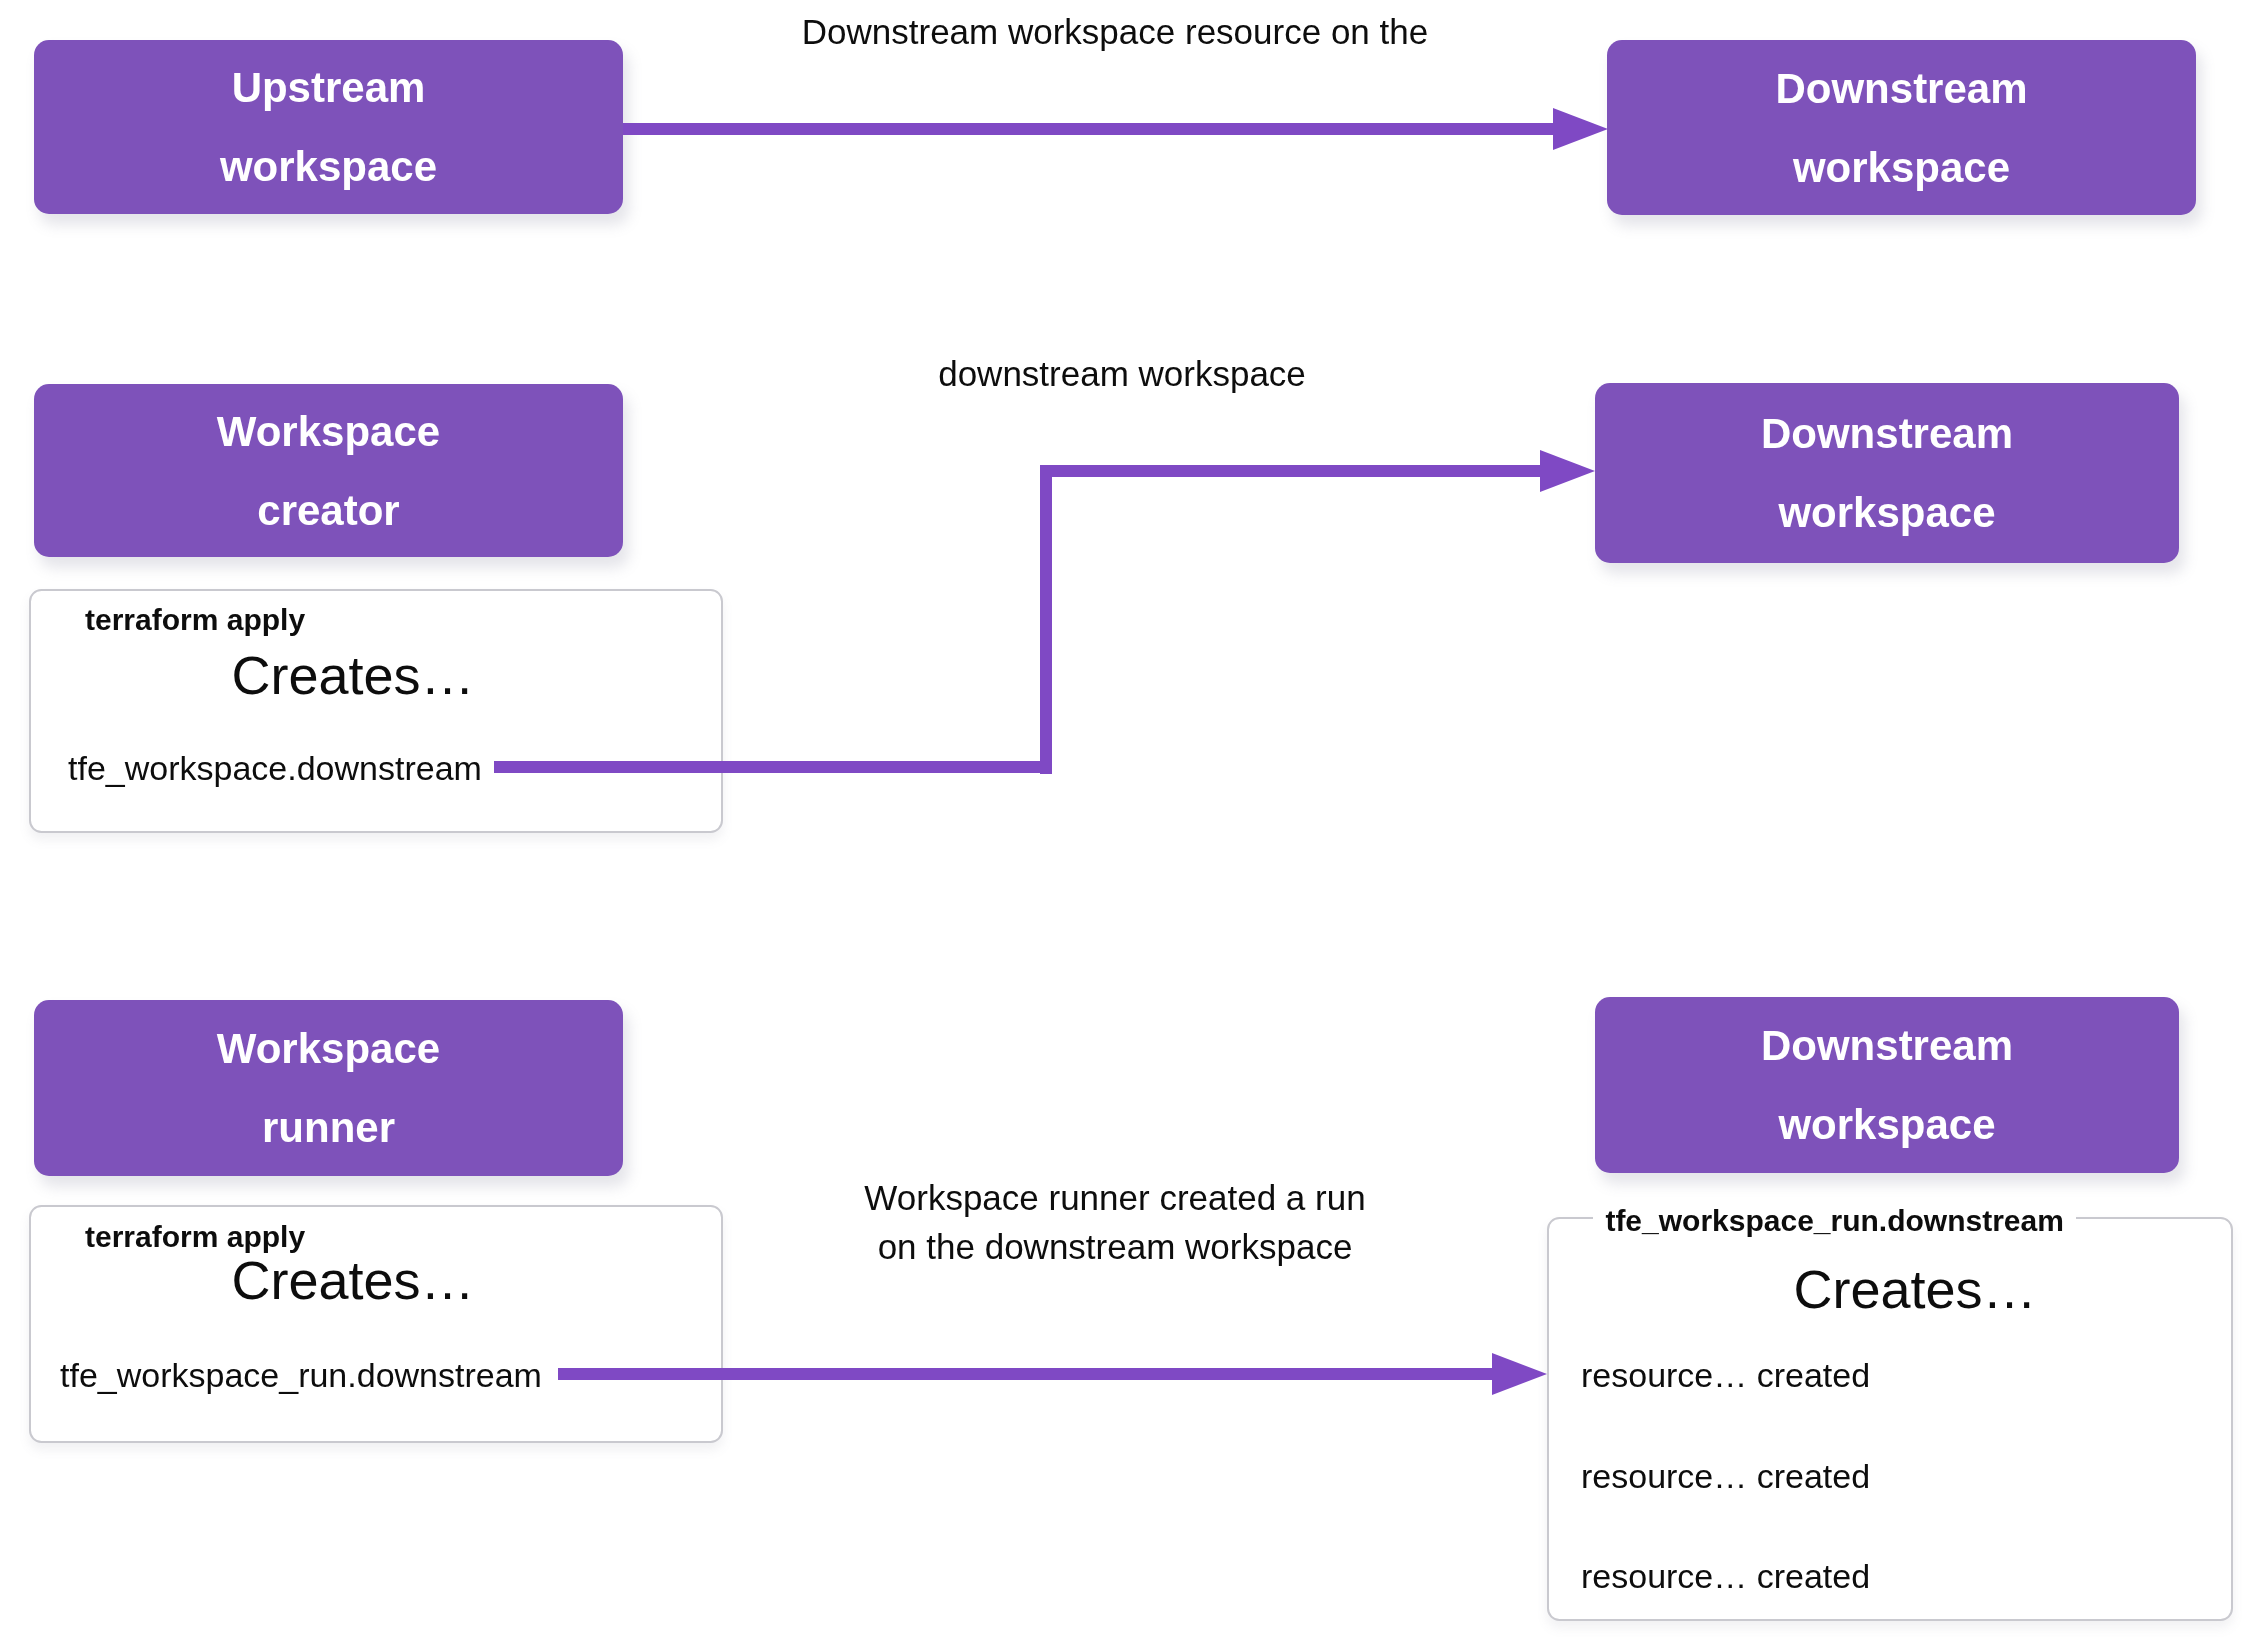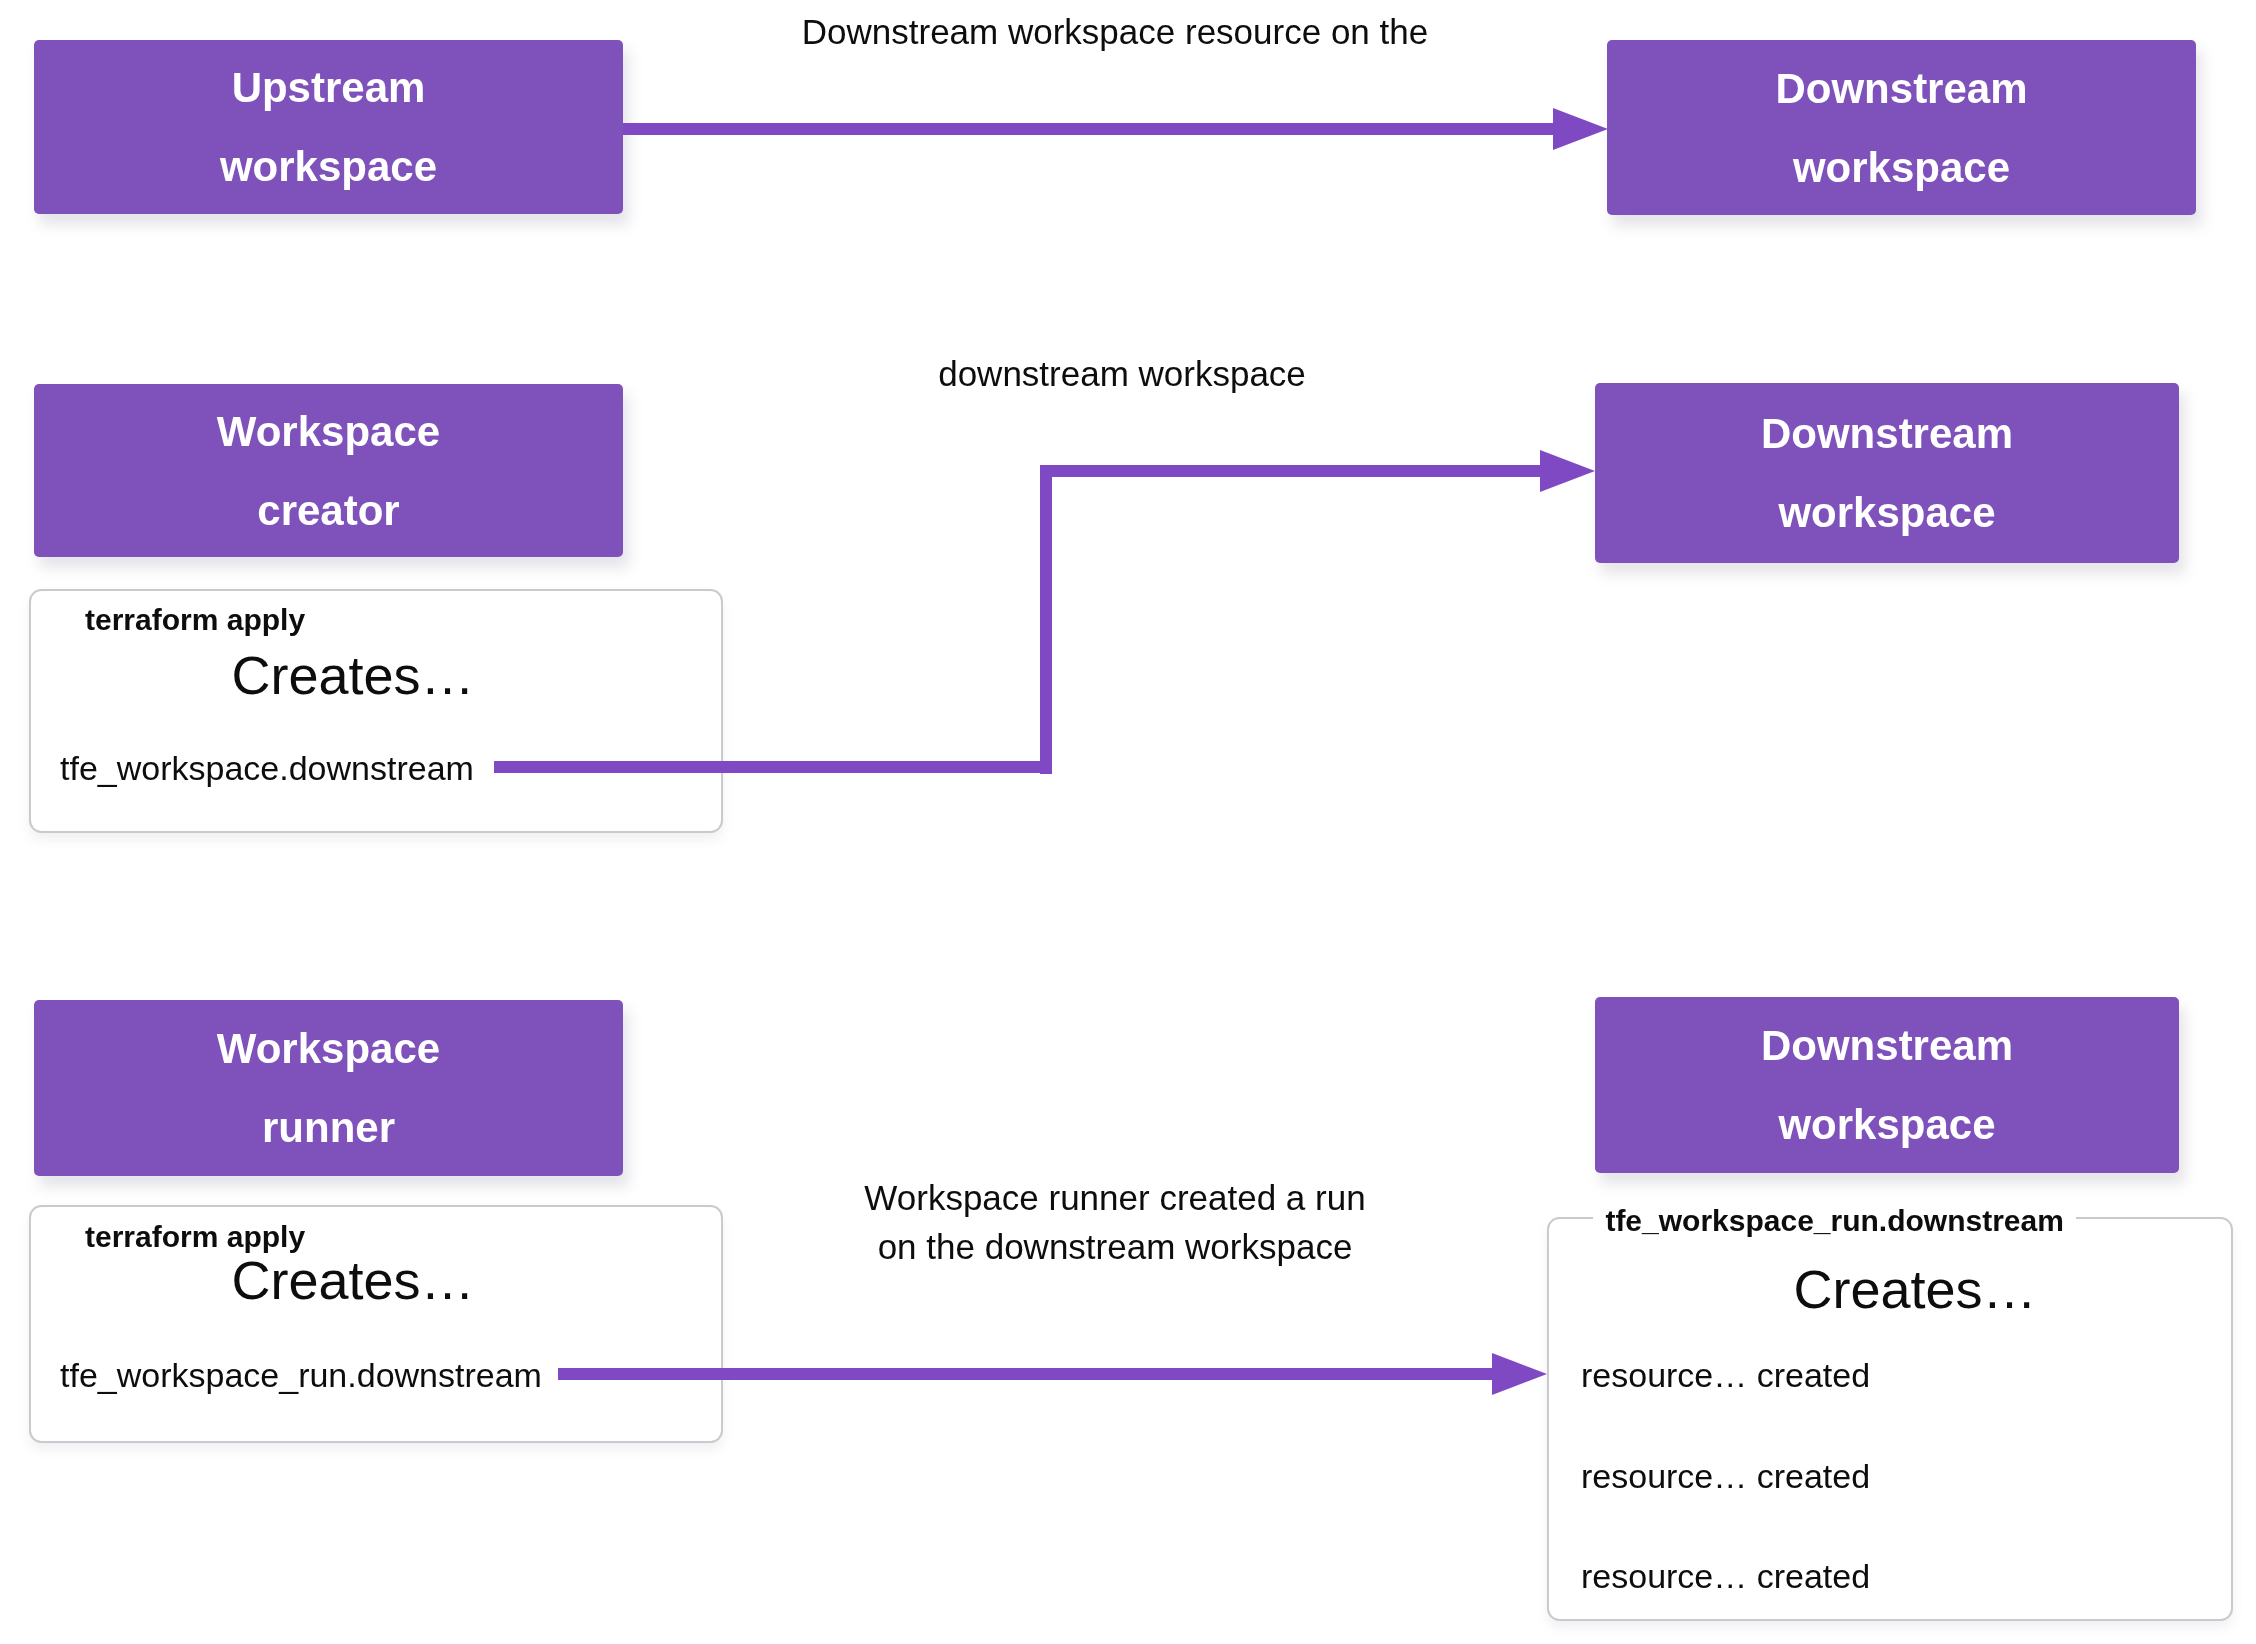--- a/index.html
+++ b/index.html
@@ -13,21 +13,21 @@
     height: 1644px;
     background: #ffffff;
     overflow: hidden;
     font-family: "Liberation Sans", sans-serif;
     color: #111111;
   }
   
   .pbox {
     position: absolute;
     background: #7e52ba;
-    border-radius: 5px;
+    border-radius: 15px;
     box-shadow: 5.3px 10.6px 14px rgba(110,110,140,0.18);
     display: flex;
     flex-direction: column;
     align-items: center;
     justify-content: center;
     text-align: center;
   }
   .pbox .bline {
     color: #ffffff;
     font-weight: bold;
@@ -131,21 +131,21 @@
     <div class="bline">creator</div>
   </div>
 
   <div class="alabel" style="left:1122px; top:349px;">
     <div>downstream workspace</div>
   </div>
 
   <div class="card" style="left:29px; top:589px; width:694px; height:244px;"></div>
   <div class="card-title" style="left:85px; top:602px;">terraform apply</div>
   <div class="card-creates" style="left:328px; top:651px;">Creates…</div>
-  <div class="card-item" style="left:60px; top:748px;">tfe_workspace.downstream</div>
+  <div class="card-item" style="left:68px; top:748px;">tfe_workspace.downstream</div>
 
   <div class="shaft layer-arrows" style="left:494px; top:761px; width:558px; height:12.4px;"></div>
   <div class="shaft layer-arrows" style="left:1040px; top:465px; width:12.4px; height:309px;"></div>
   <div class="shaft layer-arrows" style="left:1040px; top:465px; width:504px; height:12.4px;"></div>
   <div class="ahead layer-arrows" style="left:1540px; top:450px;"></div>
 
   <div class="pbox" style="left:1595px; top:383px; width:584px; height:180px;">
     <div class="bline">Downstream</div>
     <div class="bline">workspace</div>
   </div>

